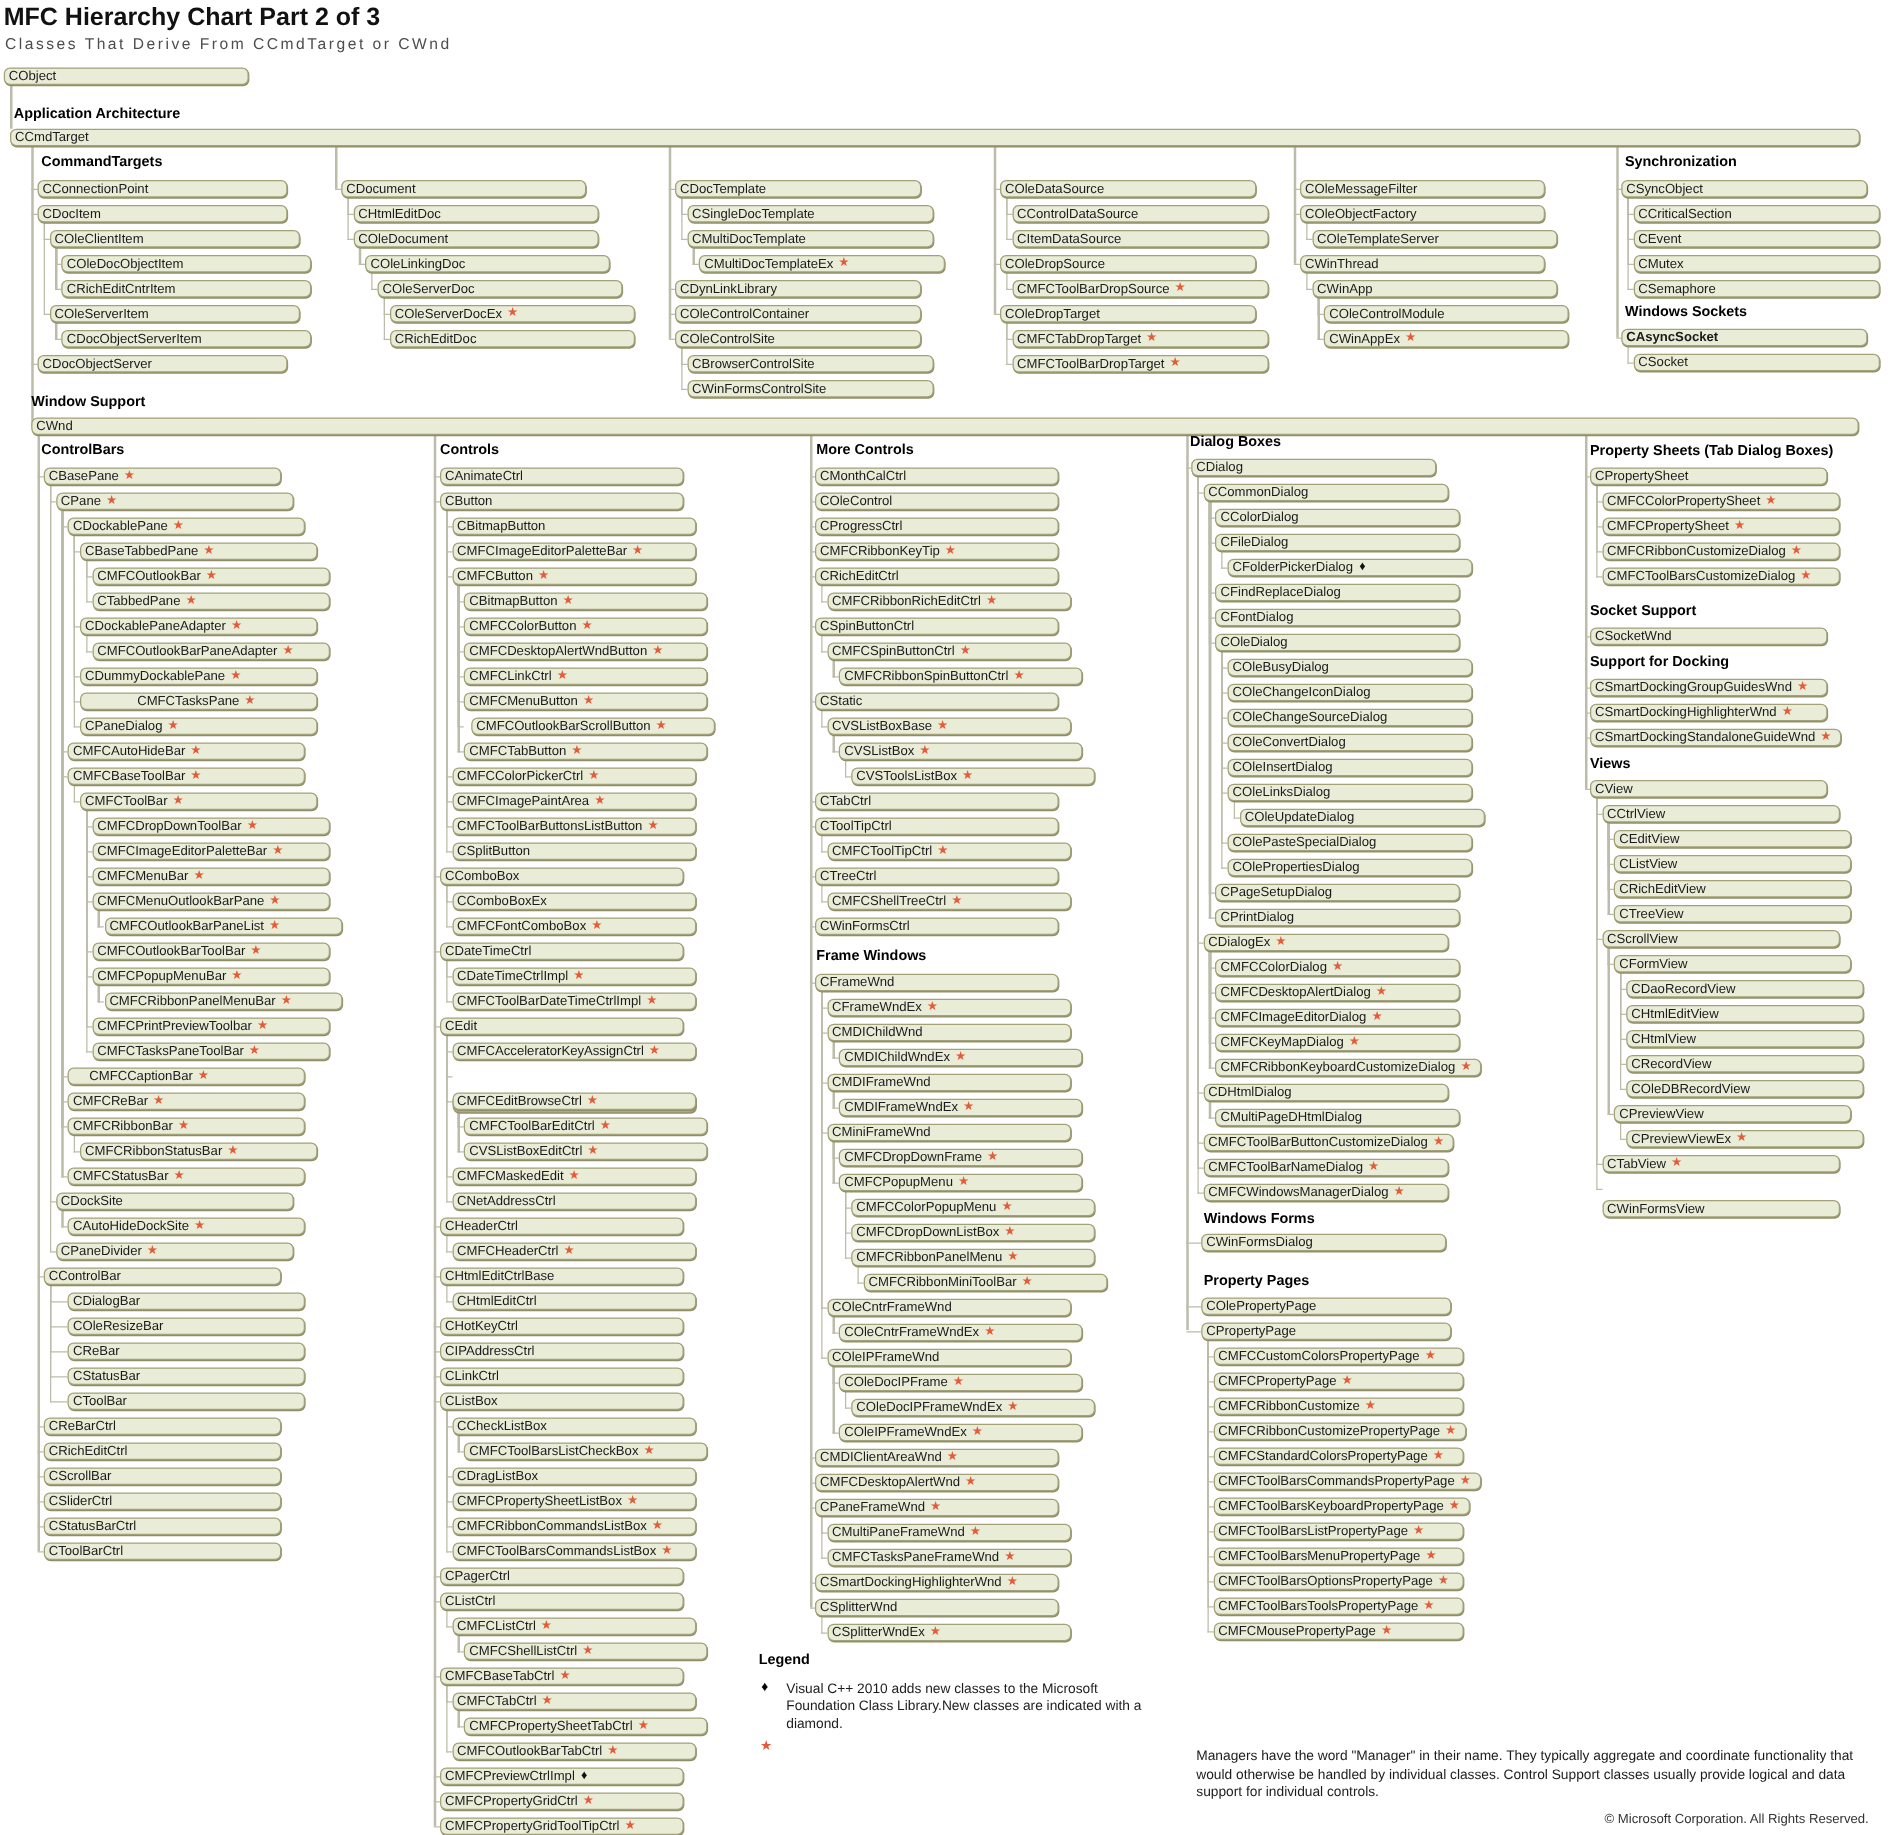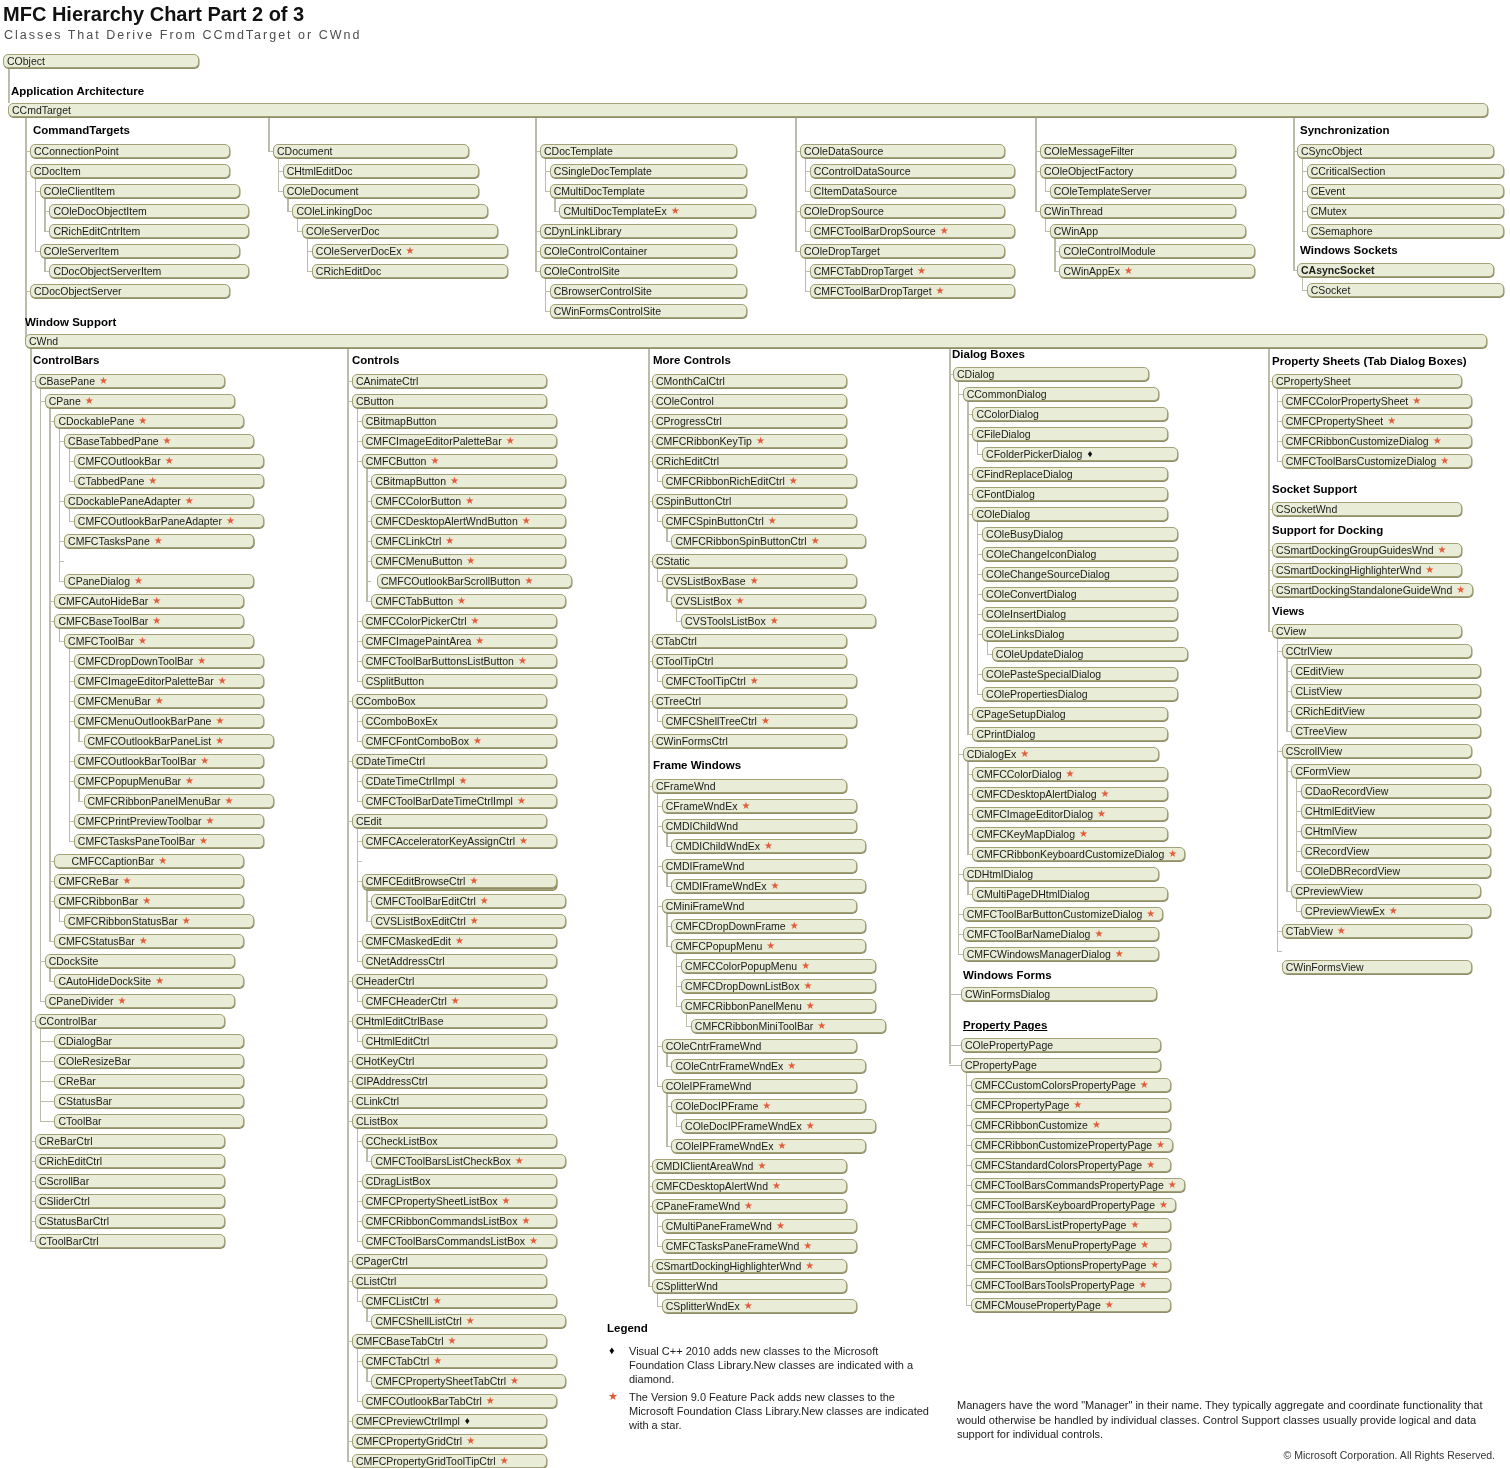--- a/index.html
+++ b/index.html
@@ -695,21 +695,21 @@
         <span class="star">★</span>
       </div>
       <div class="cbox" style="left: 73.8px; top: 514px; min-width: 190px;">
         <span>CMFCOutlookBarPaneAdapter</span>
         <span class="star">★</span>
       </div>
       <div class="cbox" style="left: 64.1px; top: 534px; min-width: 190px;">
         <span>CDummyDockablePane</span>
         <span class="star">★</span>
       </div>
-      <div class="cbox" style="left: 64.1px; top: 534px; min-width: 190px;">
+      <div class="cbox" style="left: 64.1px; top: 554px; min-width: 190px; justify-content: center;">
         <span>CMFCTasksPane</span>
         <span class="star">★</span>
       </div>
       <div class="cbox" style="left: 64.1px; top: 574px; min-width: 190px;">
         <span>CPaneDialog</span>
         <span class="star">★</span>
       </div>
       <div class="cbox" style="left: 54.4px; top: 594px; min-width: 190px;">
         <span>CMFCAutoHideBar</span>
         <span class="star">★</span>
@@ -1297,21 +1297,21 @@
         <span class="star">★</span>
       </div>
       <div class="cbox" style="left: 962.7px; top: 947px; min-width: 196px;">
         <span>CMFCWindowsManagerDialog</span>
         <span class="star">★</span>
       </div>
       <div class="sec-hdr" style="left: 963px; top: 969px;">Windows Forms</div>
       <div class="cbox" style="left: 961px; top: 987px; min-width: 196px;">
         <span>CWinFormsDialog</span>
       </div>
-      <div class="sec-hdr" style="left: 963px; top: 1019px; text-decoration: underline;">Property Pages</div>
+      <div class="sec-hdr" style="left: 963px; top: 1019px;">Property Pages</div>
       <div class="cbox" style="left: 961px; top: 1038px; min-width: 200px;">
         <span>COlePropertyPage</span>
       </div>
       <div class="cbox" style="left: 961px; top: 1058px; min-width: 200px;">
         <span>CPropertyPage</span>
       </div>
       <div class="cbox" style="left: 970.7px; top: 1078px; min-width: 200px;">
         <span>CMFCCustomColorsPropertyPage</span>
         <span class="star">★</span>
       </div>
@@ -1449,17 +1449,16 @@
       </div>
       <div class="cbox" style="left: 1281.7px; top: 960px; min-width: 190px;">
         <span>CWinFormsView</span>
       </div>
     </div>
 
   <div class="sec-hdr" style="left:607px;top:1322px;">Legend</div>
   <span class="legend-sym" style="left:609px;top:1344px;position:absolute;z-index:3;">♦</span>
   <div class="legend-wrap" style="left:629px;top:1344px;width:305px;">Visual C++ 2010 adds new classes to the Microsoft Foundation Class Library.New classes are indicated with a diamond.</div>
   <span class="legend-sym star" style="left:608px;top:1390px;position:absolute;z-index:3;">★</span>
-  <div class="legend-wrap" style="left:629px;top:1390px;width:305px;">The Version 9.0 Feature Pack adds new classes to the Microsoft Foundation Class Library.New classes are indicated with a star.</div>
 
   <div class="note" style="left:957px;top:1398px;width:548px;">Managers have the word "Manager" in their name. They typically aggregate and coordinate functionality that would otherwise be handled by individual classes. Control Support classes usually provide logical and data support for individual controls.</div>
   <div id="copyright">© Microsoft Corporation. All Rights Reserved.</div>
 </div>
 
 </body></html>

